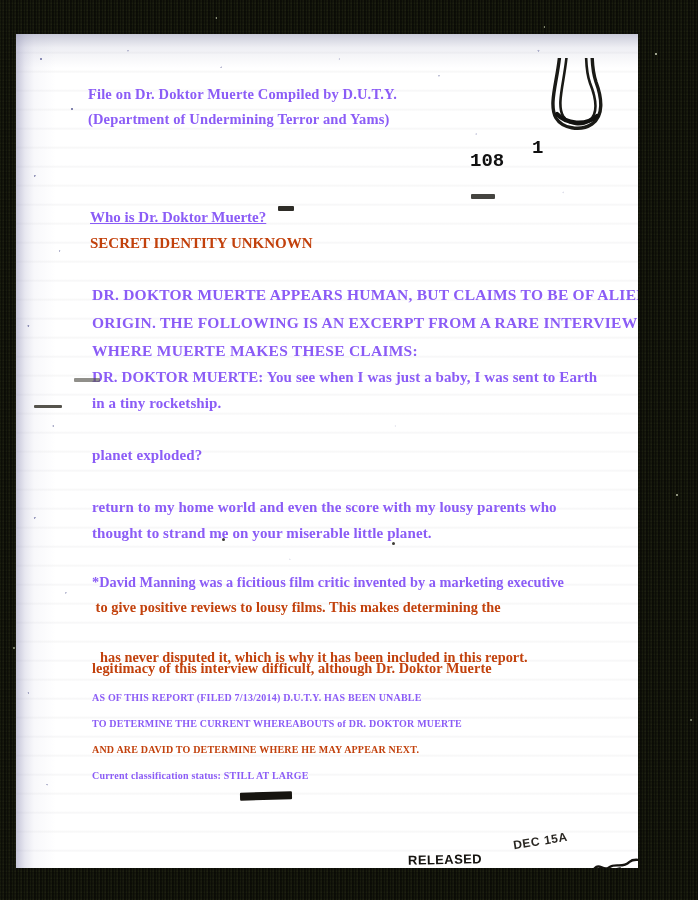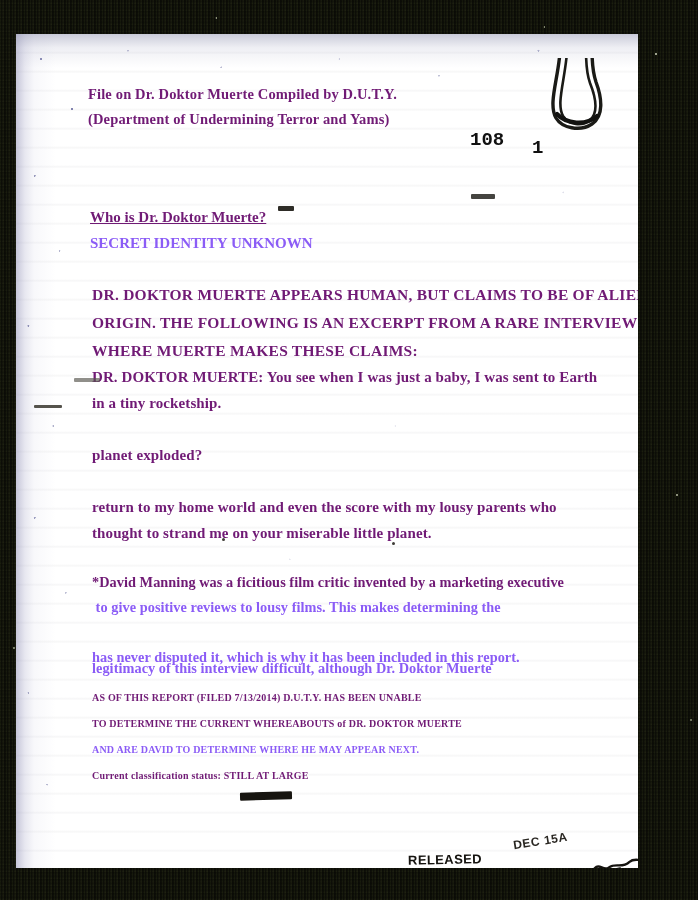--- a/index.html
+++ b/index.html
@@ -150,21 +150,21 @@
   
   #doc-body {
     position: absolute;
     left: 0; top: 0;
     width: 622px; height: 834px;
   }
 
   .line {
     position: absolute;
     white-space: pre;
-    color: #701a75;
+    color: #8b5cf6;
     font-family: "Liberation Serif", serif;
   }
 
   
   .hdr {
     font-weight: bold;
     font-size: 14.5px;
     letter-spacing: 0.15px;
   }
 
@@ -193,21 +193,21 @@
   .foot-line {
     font-weight: bold;
     font-size: 14.3px;
     letter-spacing: 0.05px;
   }
   .close-line {
     font-weight: bold;
     font-size: 10px;
     letter-spacing: 0.2px;
   }
-  .ink-mid    { color: #8b5cf6; }
+  .ink-mid    { color: #c2410c; }
 
   
   .redact {
     position: absolute;
     background: #171510;
     border-radius: 1px;
   }
 
   #released-stamp {
     position: absolute;
@@ -277,21 +277,21 @@
     <div class="ghost-bleed"></div>
     <div class="paper-grain-left"></div>
     <div class="paper-grain-top"></div>
     <div class="paper-speck"></div>
 
     <div id="doc-body">
 
       <div class="line hdr" style="left:72px; top:52px;">File on Dr. Doktor Muerte Compiled by D.U.T.Y.</div>
       <div class="line hdr" style="left:72px; top:77px;">(Department of Undermining Terror and Yams)</div>
 
-      <div class="line typed" style="left:454px; top:95px;">108</div>
+      <div class="line typed" style="left:454px; top:116px;">108</div>
       <div class="line typed" style="left:516px; top:103px;">1</div>
 
       <div class="redact" style="left:455px; top:160px; width:24px; height:5px; opacity:0.8;"></div>
 
       <div class="redact" style="left:262px; top:172px; width:16px; height:5px; opacity:0.9;"></div>
 
       <div class="line q-line" style="left:74px; top:175px;text-decoration:underline;">Who is Dr. Doktor Muerte?</div>
       <div class="line q-line ink-mid" style="left:74px; top:201px;">SECRET IDENTITY UNKNOWN</div>
 
       <div class="line caps-line" style="left:76px; top:252px;">DR. DOKTOR MUERTE APPEARS HUMAN, BUT CLAIMS TO BE OF ALIEN</div>
@@ -300,21 +300,21 @@
 
       <div class="line dialog-line" style="left:76px; top:335px;">DR. DOKTOR MUERTE: You see when I was just a baby, I was sent to Earth</div>
       <div class="line dialog-line" style="left:76px; top:361px;">in a tiny rocketship.</div>
       <div class="line dialog-line" style="left:76px; top:413px;">planet exploded?</div>
       <div class="line dialog-line" style="left:76px; top:465px;">return to my home world and even the score with my lousy parents who</div>
       <div class="line dialog-line" style="left:76px; top:491px;">thought to strand me on your miserable little planet.</div>
 
       <div class="line foot-line" style="left:76px; top:540px;">*David Manning was a ficitious film critic invented by a marketing executive</div>
       <div class="line foot-line ink-mid" style="left:76px; top:565px;"> to give positive reviews to lousy films. This makes determining the</div>
       <div class="line foot-line ink-mid" style="left:76px; top:590px;margin-top:36px;">legitimacy of this interview difficult, although Dr. Doktor Muerte</div>
-      <div class="line foot-line ink-mid" style="left:76px; top:615px;">has never disputed it, which is why it has been included in this report.</div>
+      <div class="line foot-line ink-mid" style="left:84px; top:615px;">has never disputed it, which is why it has been included in this report.</div>
 
       <div class="line close-line" style="left:76px; top:658px;">AS OF THIS REPORT (FILED 7/13/2014) D.U.T.Y. HAS BEEN UNABLE</div>
       <div class="line close-line" style="left:76px; top:684px;">TO DETERMINE THE CURRENT WHEREABOUTS of DR. DOKTOR MUERTE</div>
       <div class="line close-line ink-mid" style="left:76px; top:710px;">AND ARE DAVID TO DETERMINE WHERE HE MAY APPEAR NEXT.</div>
       <div class="line close-line" style="left:76px; top:736px;">Current classification status: STILL AT LARGE</div>
 
       <div class="redact" style="left:224px; top:758px; width:52px; height:8px; transform:rotate(-1.5deg);"></div>
 
       <div class="margin-dash" style="left:18px; top:371px; width:28px; height:3px;"></div>
       <div class="margin-dash" style="left:58px; top:344px; width:26px; height:4px; opacity:0.65;"></div>

